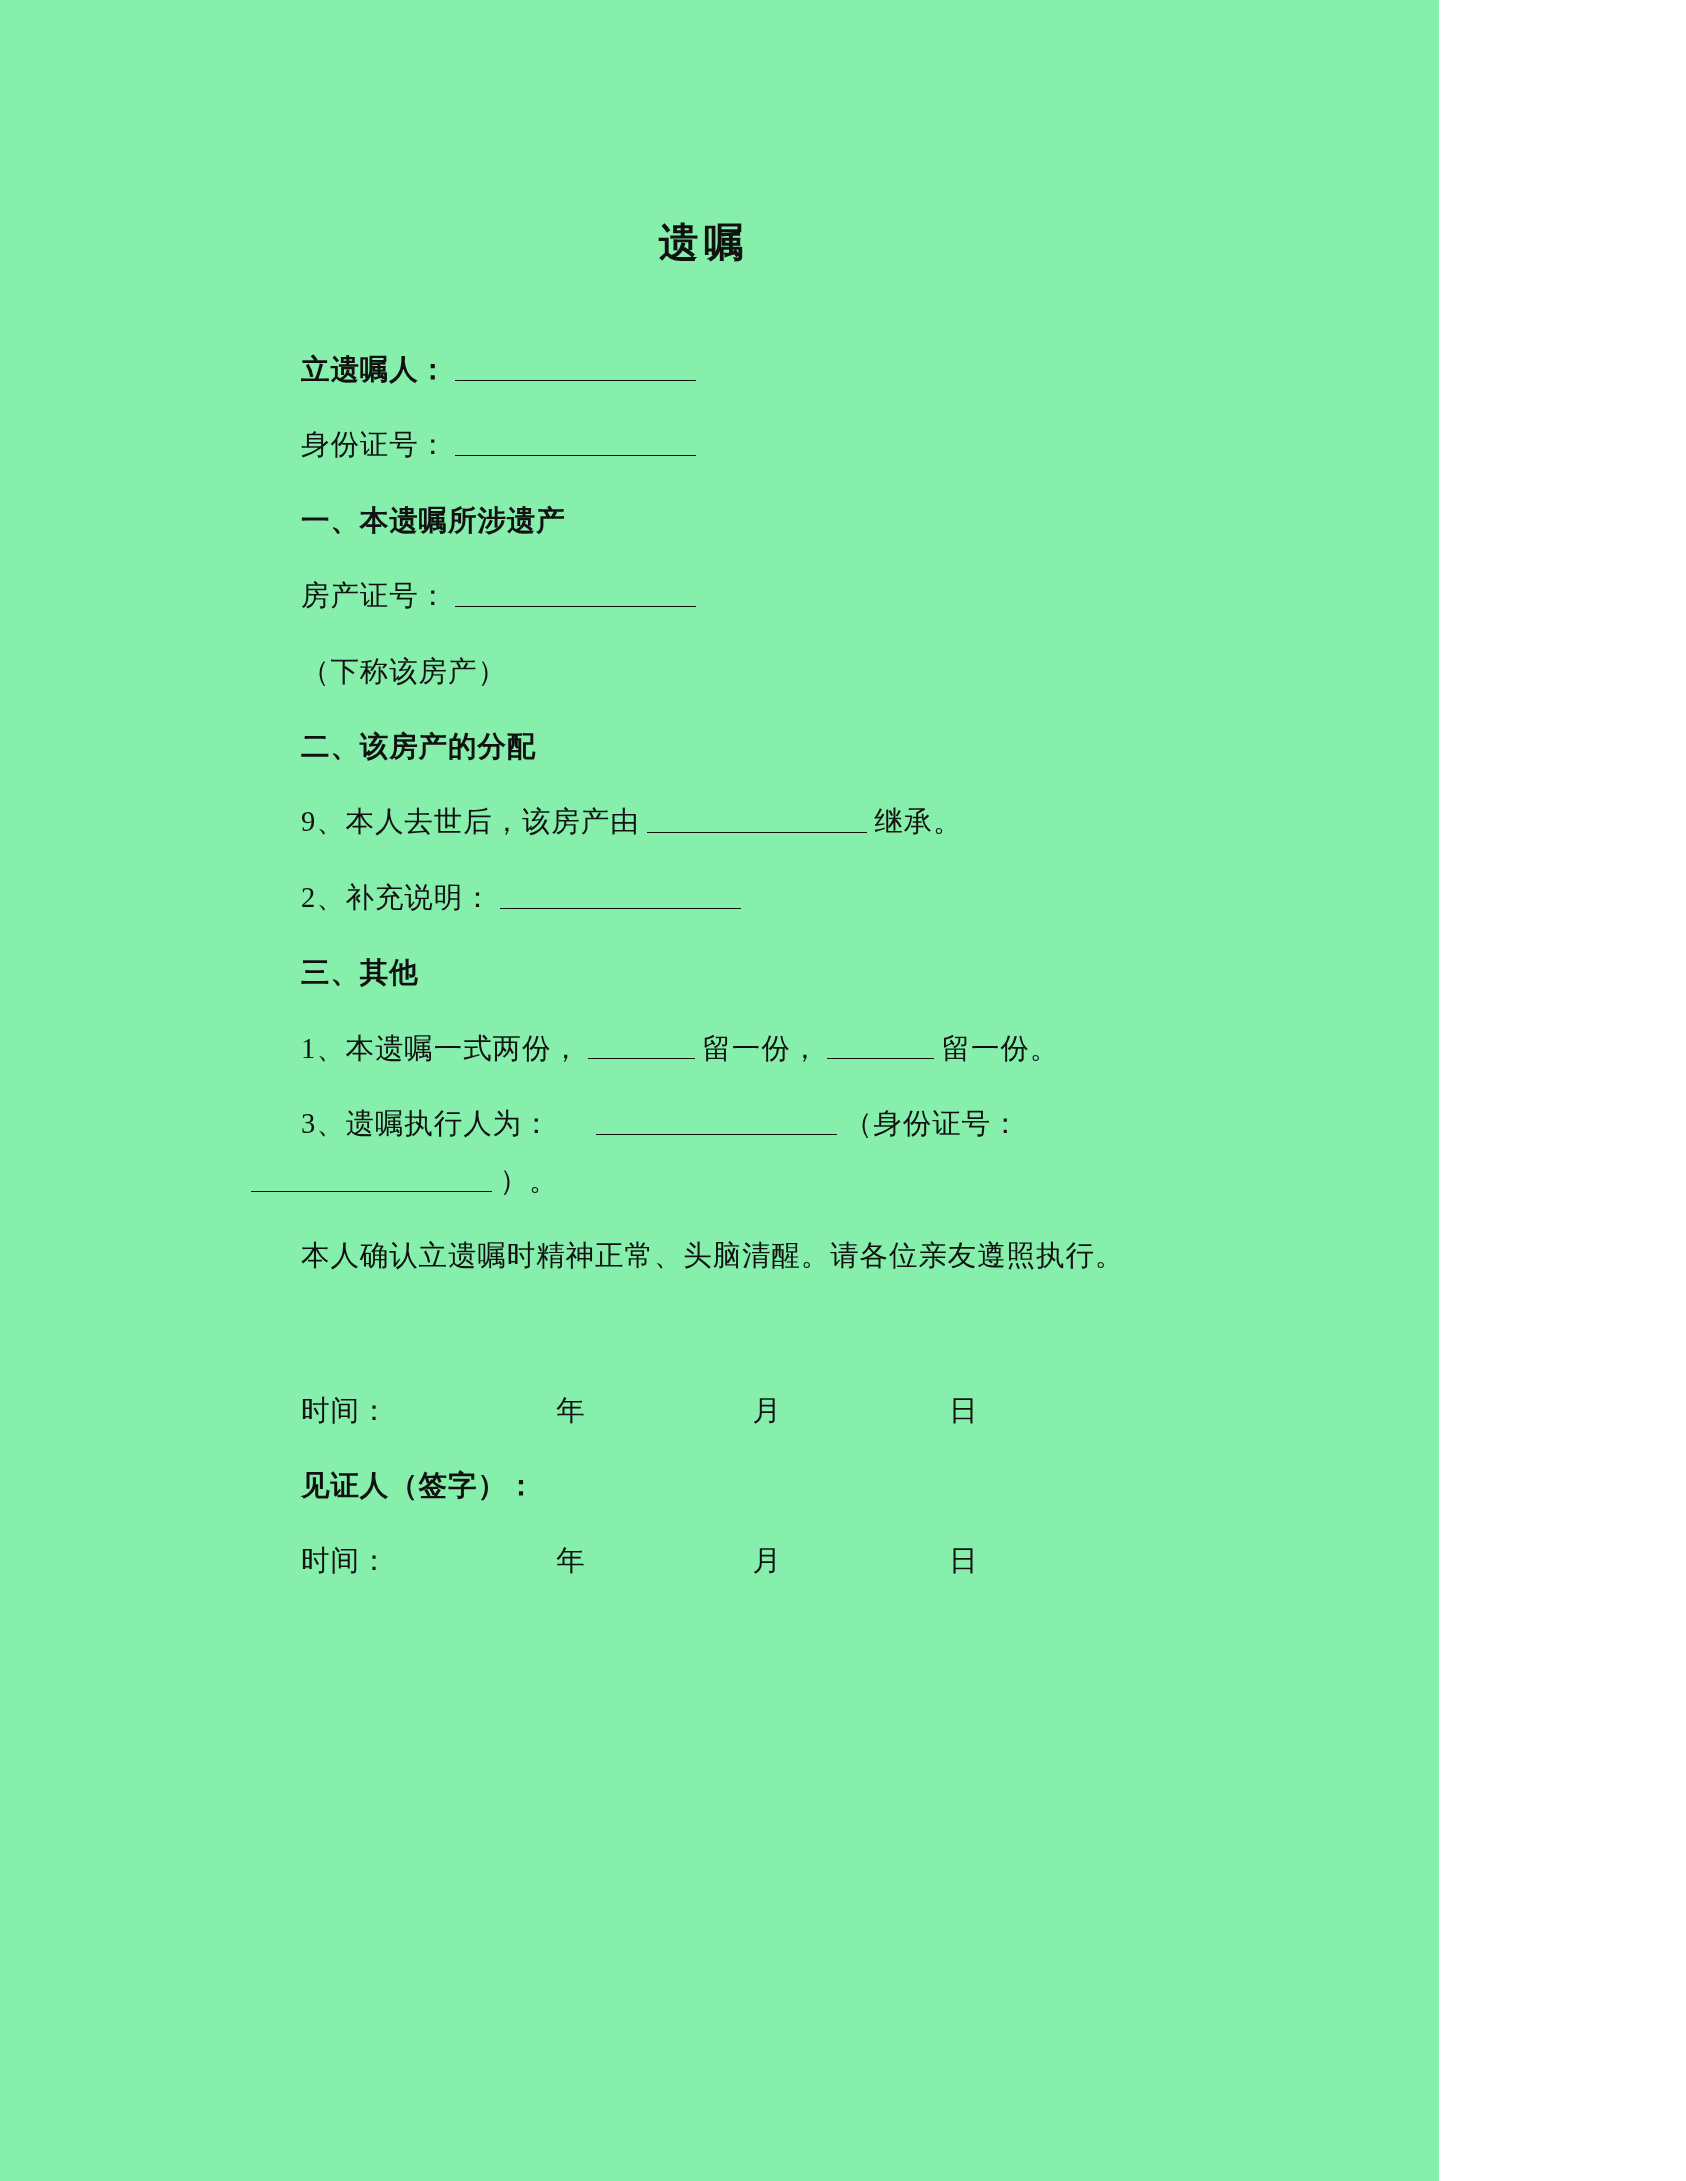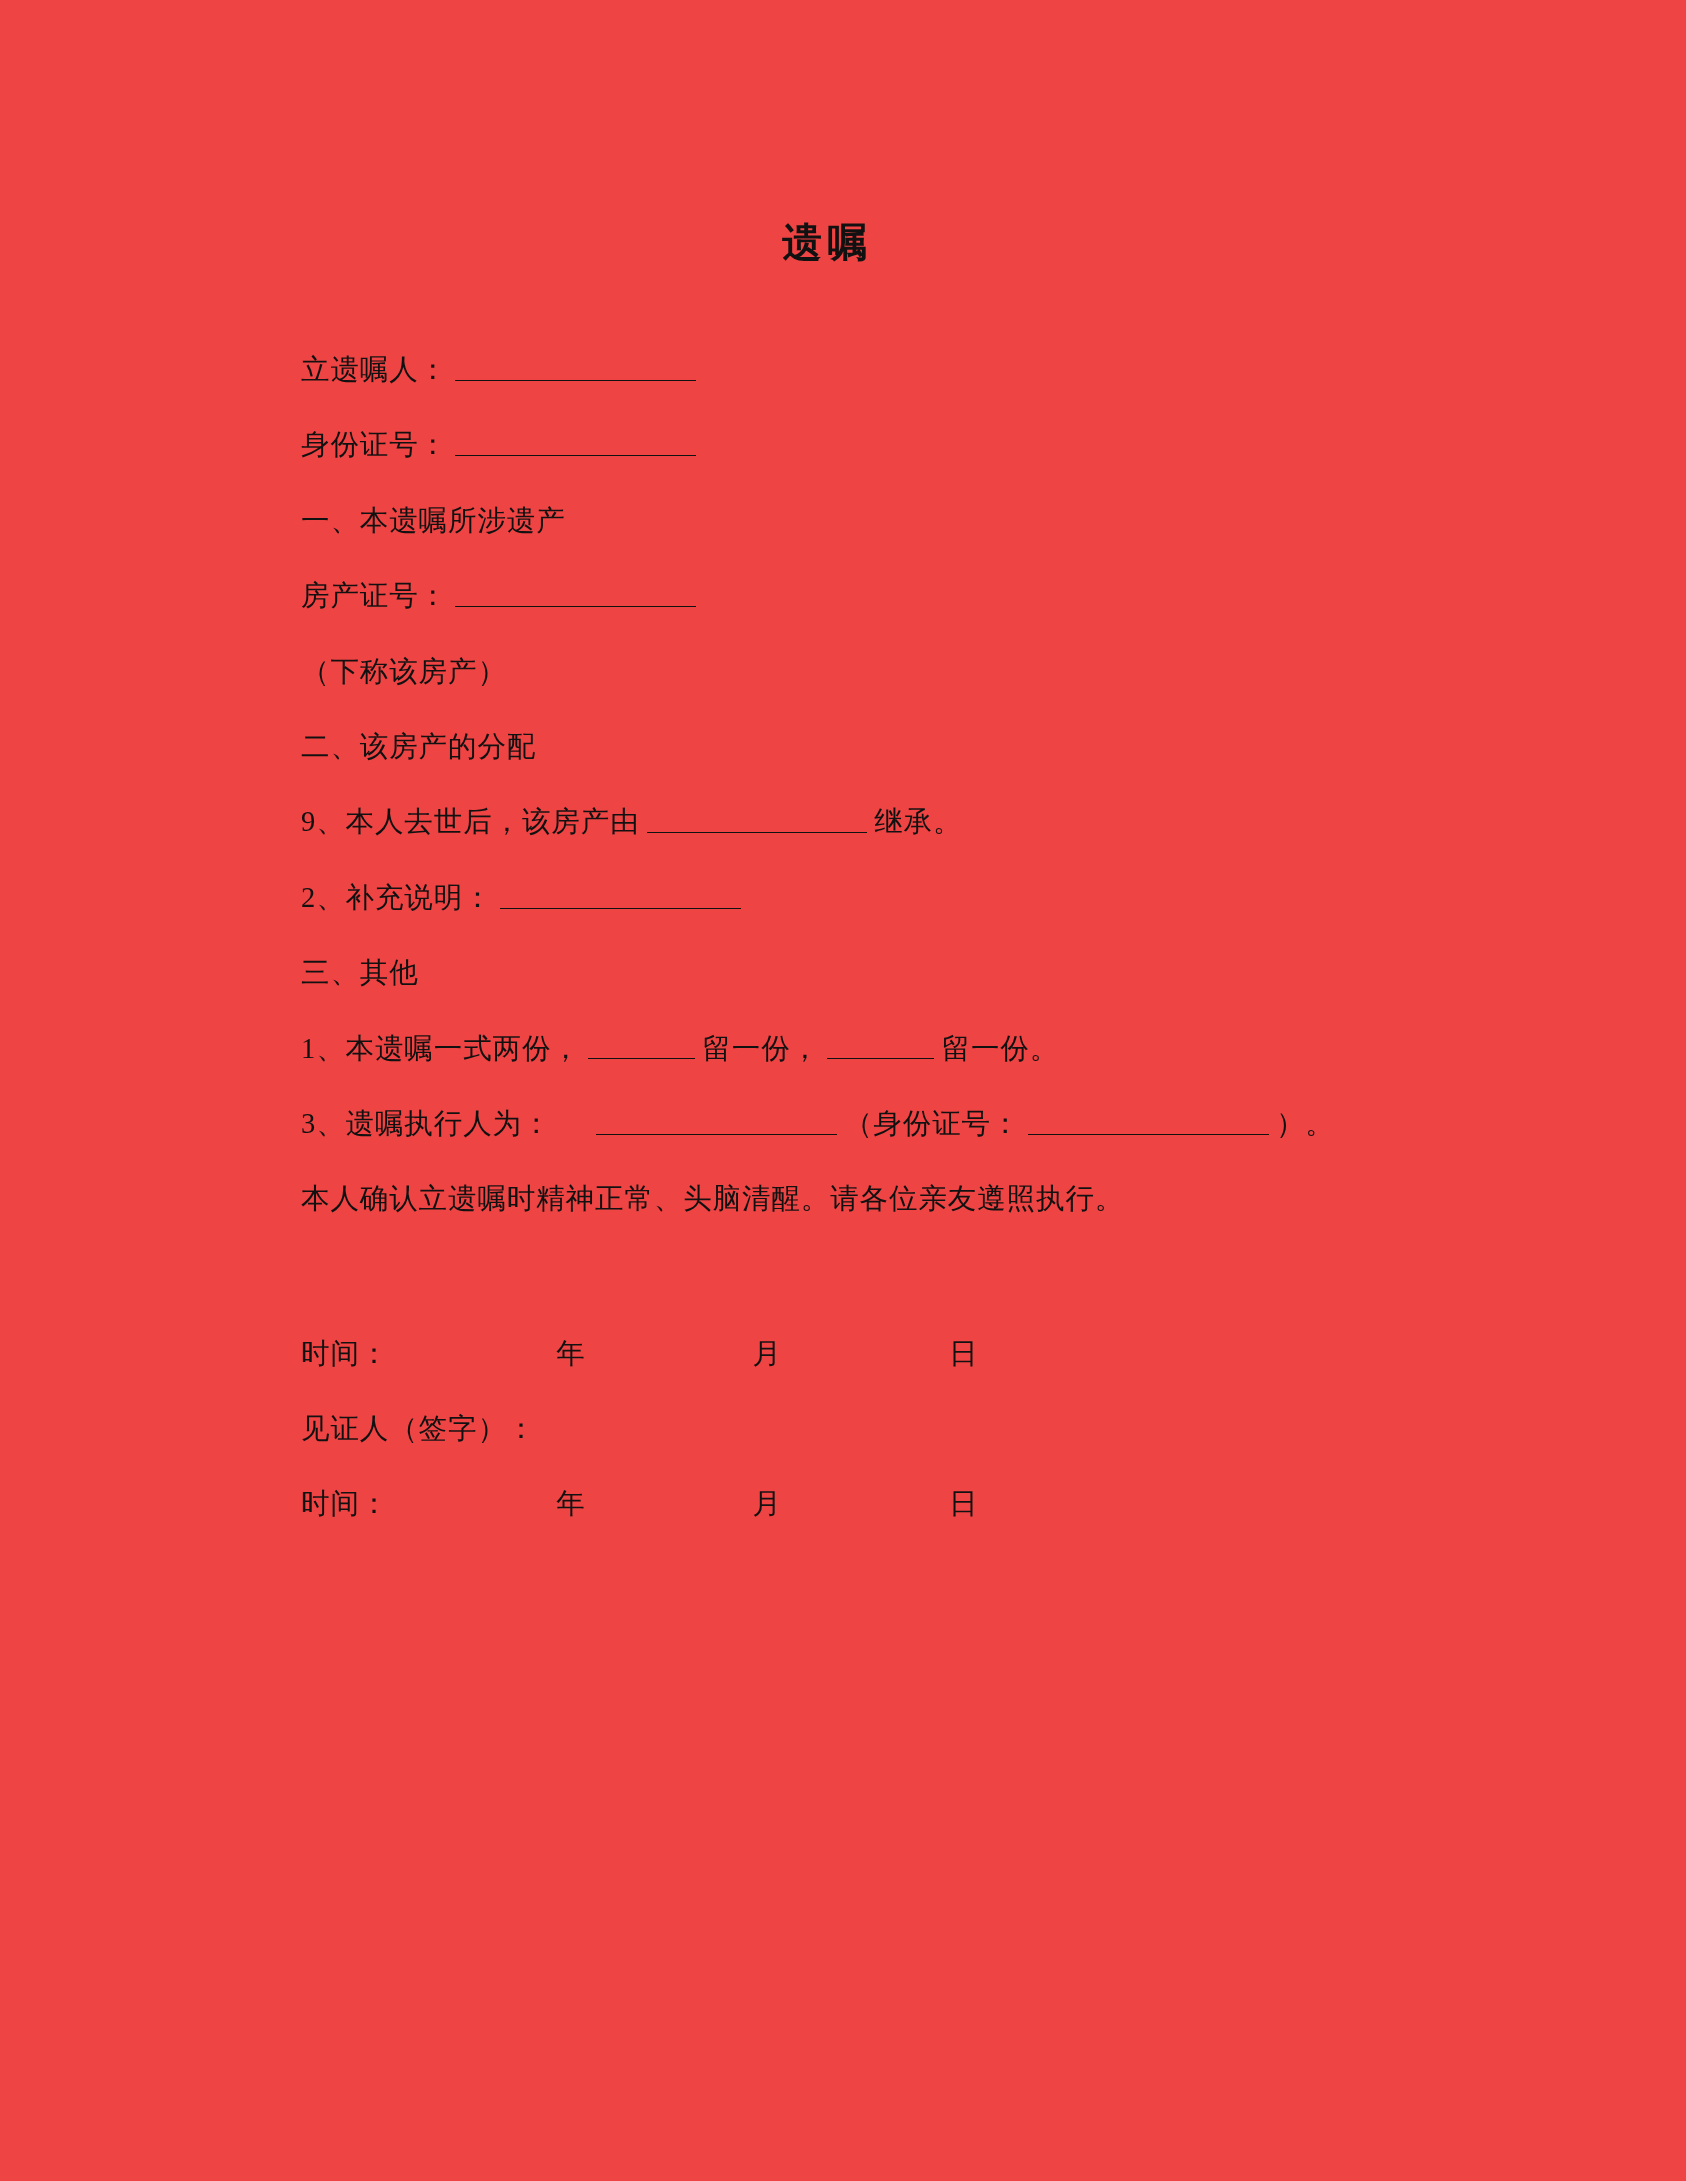--- a/index.html
+++ b/index.html
@@ -4,44 +4,44 @@
 <style>
   * { margin: 0; padding: 0; box-sizing: border-box; }
   html, body { background: #ffffff; }
   body {
     width: 1686px;
     height: 2182px;
     font-family: "Liberation Serif", "DejaVu Serif", serif;
     color: #111111;
   }
   .page {
-    width: 1686px;
+    width: 1439px;
     min-height: 2182px;
-    background: #ef4444;
+    background: #86efac;
     padding: 211px 275px 92px 244px;
   }
   .doc-title {
     text-align: center;
     font-size: 40px;
     font-weight: bold;
     line-height: 64px;
     margin: 0 0 66px 0;
     letter-spacing: 5.5px;
   }
   p.line {
     font-size: 28.5px;
     line-height: 57px;
     margin: 0 0 18.4px 0;
     text-indent: 2em;
     letter-spacing: 0.9px;
   }
   p.wrap {
     text-indent: 2em;
   }
-  .b { font-weight: normal; }
+  .b { font-weight: bold; }
   .blank {
     display: inline-block;
     width: 241px;
     height: 1em;
     border-bottom: 1.8px solid #111111;
     margin: 0 7.3px;
     vertical-align: baseline;
     position: relative;
     top: 1.8px;
   }

